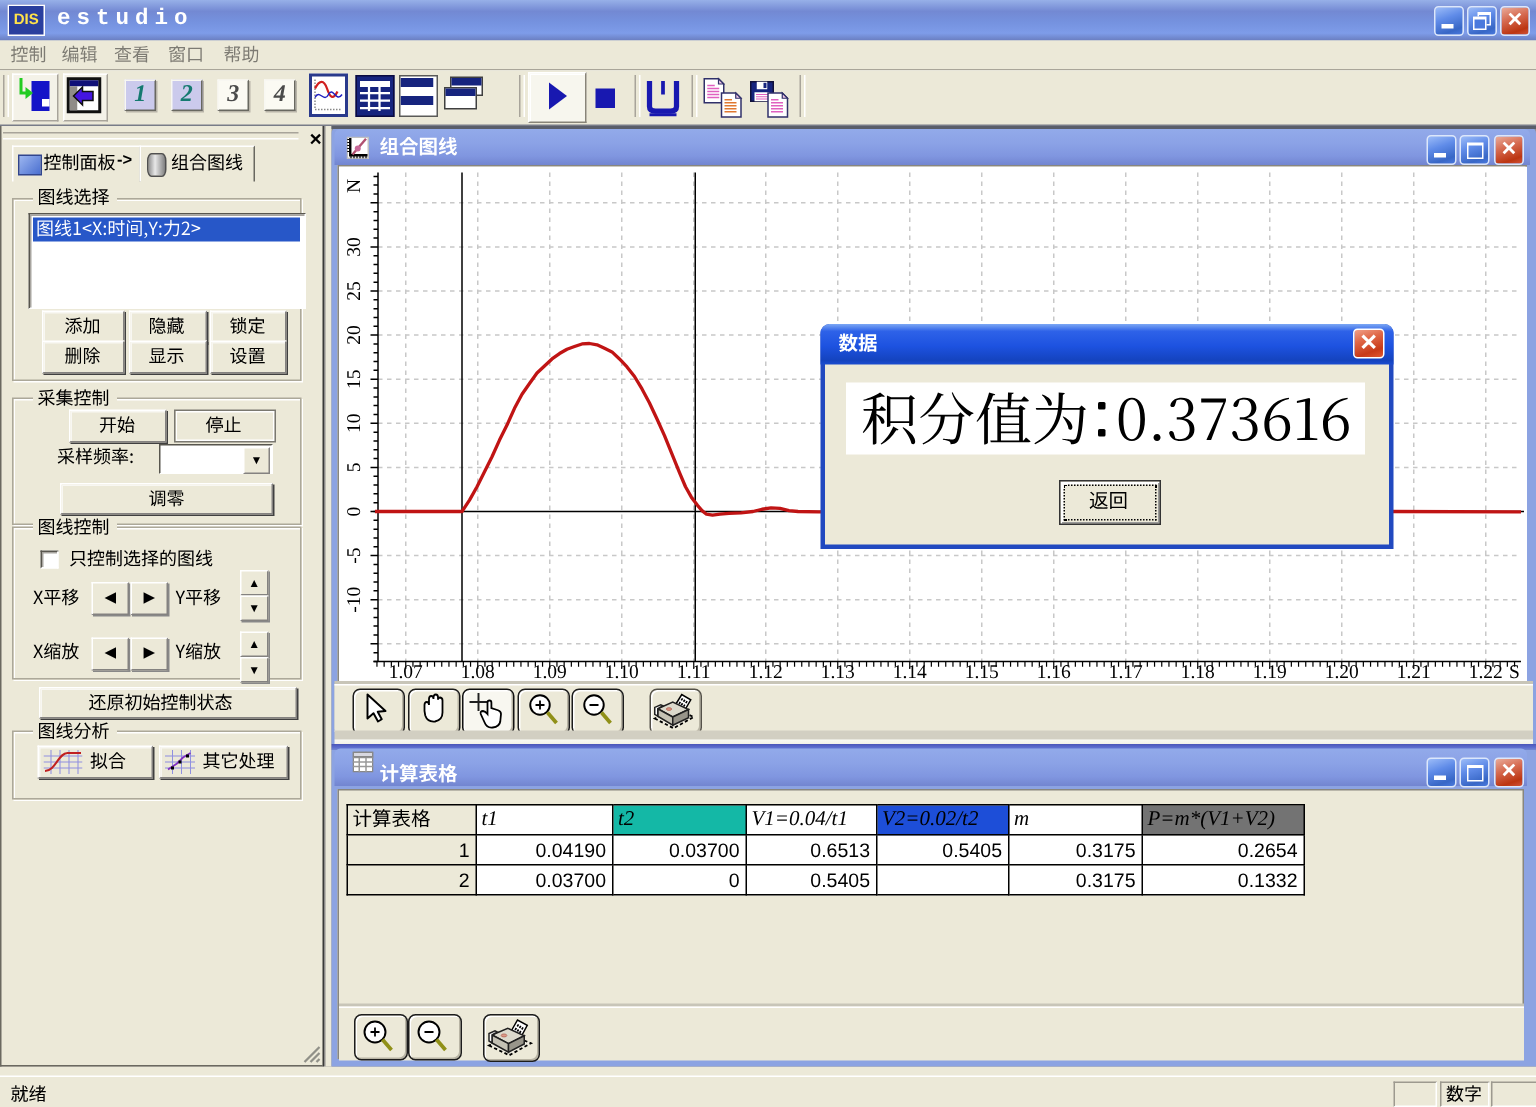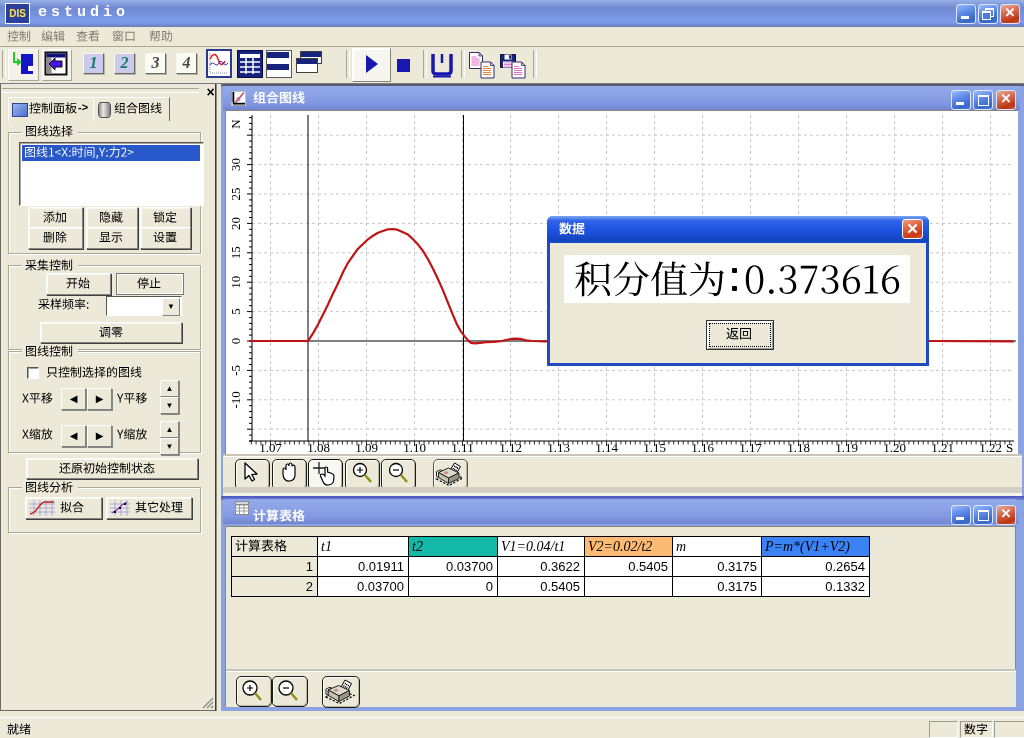--- a/index.html
+++ b/index.html
@@ -485,29 +485,29 @@
       <tbody>
         <tr style="height:20px;">
           <td style="width:86px;border:1px solid #000;background:#ECE9D8;padding-left:3px;">
             <svg style="vertical-align:middle" width="53" height="16" viewBox="0 0 53 16">
               <path transform="translate(0 11.4)" d="M1.8 -10.1C2.5 -9.5 3.4 -8.6 3.8 -8.0L4.5 -8.7C4.1 -9.3 3.1 -10.1 2.4 -10.7L1.8 -10.1ZM0.6 -6.8L0.6 -5.9L2.7 -5.9L2.7 -1.2C2.7 -0.6 2.3 -0.3 2.0 -0.1C2.2 0.1 2.5 0.5 2.5 0.8C2.8 0.5 3.1 0.2 5.6 -1.5C5.5 -1.7 5.3 -2.1 5.3 -2.4L3.7 -1.3L3.7 -6.8L0.6 -6.8ZM8.1 -10.9L8.1 -6.6L4.8 -6.6L4.8 -5.6L8.1 -5.6L8.1 1.0L9.2 1.0L9.2 -5.6L12.5 -5.6L12.5 -6.6L9.2 -6.6L9.2 -10.9L8.1 -10.9ZM16.3 -5.9L22.9 -5.9L22.9 -5.2L16.3 -5.2L16.3 -5.9ZM16.3 -4.6L22.9 -4.6L22.9 -3.8L16.3 -3.8L16.3 -4.6ZM16.3 -7.3L22.9 -7.3L22.9 -6.6L16.3 -6.6L16.3 -7.3ZM20.5 -11.0C20.1 -10.0 19.5 -9.0 18.7 -8.4C18.9 -8.3 19.3 -8.1 19.5 -8.0L16.8 -8.0L17.6 -8.2C17.5 -8.5 17.3 -8.8 17.1 -9.2L19.3 -9.2L19.3 -10.0L15.9 -10.0C16.0 -10.2 16.2 -10.5 16.3 -10.7L15.4 -11.0C15.0 -10.0 14.2 -9.0 13.5 -8.3C13.7 -8.2 14.1 -7.9 14.2 -7.7C14.7 -8.1 15.1 -8.6 15.4 -9.2L16.1 -9.2C16.3 -8.8 16.6 -8.3 16.7 -8.0L15.3 -8.0L15.3 -3.1L17.0 -3.1L17.0 -2.3L17.0 -2.0L13.7 -2.0L13.7 -1.2L16.7 -1.2C16.4 -0.6 15.6 -0.1 13.9 0.3C14.1 0.5 14.4 0.8 14.5 1.1C16.6 0.5 17.5 -0.4 17.8 -1.2L21.3 -1.2L21.3 1.0L22.3 1.0L22.3 -1.2L25.3 -1.2L25.3 -2.0L22.3 -2.0L22.3 -3.1L23.9 -3.1L23.9 -8.0L22.6 -8.0L23.3 -8.3C23.2 -8.5 23.0 -8.9 22.7 -9.2L25.2 -9.2L25.2 -10.0L21.1 -10.0C21.2 -10.2 21.3 -10.5 21.4 -10.8L20.5 -11.0ZM21.3 -2.0L18.0 -2.0L18.0 -2.2L18.0 -3.1L21.3 -3.1L21.3 -2.0ZM19.6 -8.0C19.9 -8.3 20.3 -8.7 20.6 -9.2L21.6 -9.2C22.0 -8.8 22.3 -8.3 22.5 -8.0L19.6 -8.0ZM27.8 0.1L28.1 1.0C29.7 0.6 31.9 0.1 34.0 -0.5L33.9 -1.3L30.6 -0.5L30.6 -3.5C31.4 -4.0 32.0 -4.5 32.6 -5.0C33.5 -2.0 35.2 0.1 37.9 1.0C38.1 0.7 38.4 0.3 38.6 0.1C37.1 -0.3 35.9 -1.1 35.1 -2.2C35.9 -2.7 37.0 -3.4 37.8 -4.0L37.1 -4.6C36.4 -4.1 35.4 -3.3 34.6 -2.8C34.1 -3.5 33.8 -4.2 33.5 -5.1L38.2 -5.1L38.2 -5.9L33.0 -5.9L33.0 -7.1L37.2 -7.1L37.2 -7.9L33.0 -7.9L33.0 -9.0L37.7 -9.0L37.7 -9.8L33.0 -9.8L33.0 -10.9L32.0 -10.9L32.0 -9.8L27.3 -9.8L27.3 -9.0L32.0 -9.0L32.0 -7.9L27.9 -7.9L27.9 -7.1L32.0 -7.1L32.0 -5.9L26.8 -5.9L26.8 -5.1L31.3 -5.1C30.0 -4.0 28.1 -3.0 26.4 -2.5C26.6 -2.3 26.9 -2.0 27.0 -1.7C27.8 -2.0 28.8 -2.4 29.7 -2.9L29.7 -0.3L27.8 0.1ZM46.5 -8.7L49.3 -8.7C48.9 -7.9 48.4 -7.1 47.8 -6.4C47.2 -7.1 46.7 -7.8 46.3 -8.4L46.5 -8.7ZM41.6 -10.9L41.6 -8.1L39.7 -8.1L39.7 -7.2L41.5 -7.2C41.1 -5.4 40.2 -3.4 39.4 -2.3C39.5 -2.1 39.8 -1.7 39.9 -1.4C40.5 -2.3 41.1 -3.7 41.6 -5.2L41.6 1.0L42.5 1.0L42.5 -5.5C43.0 -5.0 43.4 -4.3 43.6 -3.9L44.2 -4.6C44.0 -5.0 42.9 -6.3 42.5 -6.6L42.5 -7.2L44.0 -7.2L43.7 -7.0C43.9 -6.8 44.3 -6.5 44.5 -6.3C44.9 -6.7 45.4 -7.2 45.8 -7.7C46.1 -7.1 46.6 -6.4 47.1 -5.9C46.0 -4.9 44.7 -4.2 43.4 -3.8C43.6 -3.6 43.9 -3.2 44.0 -3.0C44.3 -3.1 44.7 -3.2 45.0 -3.4L45.0 1.1L45.9 1.1L45.9 0.5L49.5 0.5L49.5 1.0L50.5 1.0L50.5 -3.5L51.1 -3.3C51.2 -3.5 51.5 -3.9 51.7 -4.1C50.4 -4.5 49.3 -5.1 48.4 -5.8C49.3 -6.8 50.1 -7.9 50.6 -9.3L49.9 -9.6L49.8 -9.5L47.0 -9.5C47.2 -9.9 47.3 -10.3 47.5 -10.7L46.6 -10.9C46.1 -9.6 45.2 -8.3 44.2 -7.4L44.2 -8.1L42.5 -8.1L42.5 -10.9L41.6 -10.9ZM45.9 -0.4L45.9 -2.9L49.5 -2.9L49.5 -0.4L45.9 -0.4ZM45.6 -3.7C46.4 -4.1 47.1 -4.6 47.8 -5.2C48.4 -4.7 49.2 -4.1 50.0 -3.7L45.6 -3.7Z" fill="#000"></path>
             </svg>
           </td>
           <td style="width:91px;border:1px solid #000;background:#fff;padding-left:3px;font-family:'Liberation Serif',serif;font-style:italic;font-size:14px;">t1</td>
           <td style="width:89px;border:1px solid #000;background:#14b8a6;padding-left:3px;font-family:'Liberation Serif',serif;font-style:italic;font-size:14px;">t2</td>
           <td style="width:87px;border:1px solid #000;background:#fff;padding-left:3px;font-family:'Liberation Serif',serif;font-style:italic;font-size:14px;">V1=0.04/t1</td>
-          <td style="width:88px;border:1px solid #000;background:#fdba74;padding-left:3px;font-family:'Liberation Serif',serif;font-style:italic;font-size:14px;">V2=0.02/t2</td>
+          <td style="width:88px;border:1px solid #000;background:#1d4ed8;padding-left:3px;font-family:'Liberation Serif',serif;font-style:italic;font-size:14px;">V2=0.02/t2</td>
           <td style="width:89px;border:1px solid #000;background:#fff;padding-left:3px;font-family:'Liberation Serif',serif;font-style:italic;font-size:14px;">m</td>
-          <td style="width:108px;border:1px solid #000;background:#3b82f6;padding-left:3px;font-family:'Liberation Serif',serif;font-style:italic;font-size:14px;">P=m*(V1+V2)</td>
+          <td style="width:108px;border:1px solid #000;background:#737373;padding-left:3px;font-family:'Liberation Serif',serif;font-style:italic;font-size:14px;">P=m*(V1+V2)</td>
         </tr>
         <tr style="height:20px;">
           <td style="width:86px;border:1px solid #000;background:#ECE9D8;text-align:right;padding-right:4px;">1</td>
-          <td style="width:91px;border:1px solid #000;background:#fff;text-align:right;padding-right:4px;">0.01911</td>
+          <td style="width:91px;border:1px solid #000;background:#fff;text-align:right;padding-right:4px;">0.04190</td>
           <td style="width:89px;border:1px solid #000;background:#fff;text-align:right;padding-right:4px;">0.03700</td>
-          <td style="width:87px;border:1px solid #000;background:#fff;text-align:right;padding-right:4px;">0.3622</td>
+          <td style="width:87px;border:1px solid #000;background:#fff;text-align:right;padding-right:4px;">0.6513</td>
           <td style="width:88px;border:1px solid #000;background:#fff;text-align:right;padding-right:4px;">0.5405</td>
           <td style="width:89px;border:1px solid #000;background:#fff;text-align:right;padding-right:4px;">0.3175</td>
           <td style="width:108px;border:1px solid #000;background:#fff;text-align:right;padding-right:4px;">0.2654</td>
         </tr>
         <tr style="height:20px;">
           <td style="width:86px;border:1px solid #000;background:#ECE9D8;text-align:right;padding-right:4px;">2</td>
           <td style="width:91px;border:1px solid #000;background:#fff;text-align:right;padding-right:4px;">0.03700</td>
           <td style="width:89px;border:1px solid #000;background:#fff;text-align:right;padding-right:4px;">0</td>
           <td style="width:87px;border:1px solid #000;background:#fff;text-align:right;padding-right:4px;">0.5405</td>
           <td style="width:88px;border:1px solid #000;background:#fff;text-align:right;padding-right:4px;"></td>

